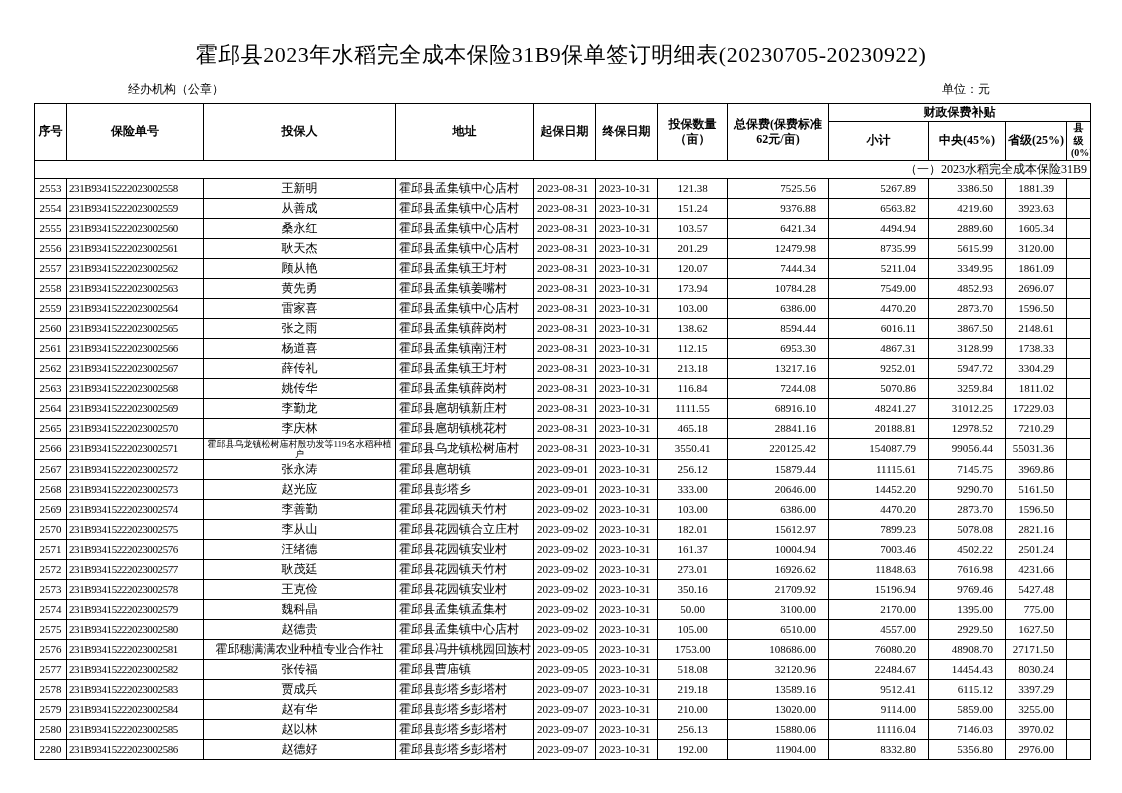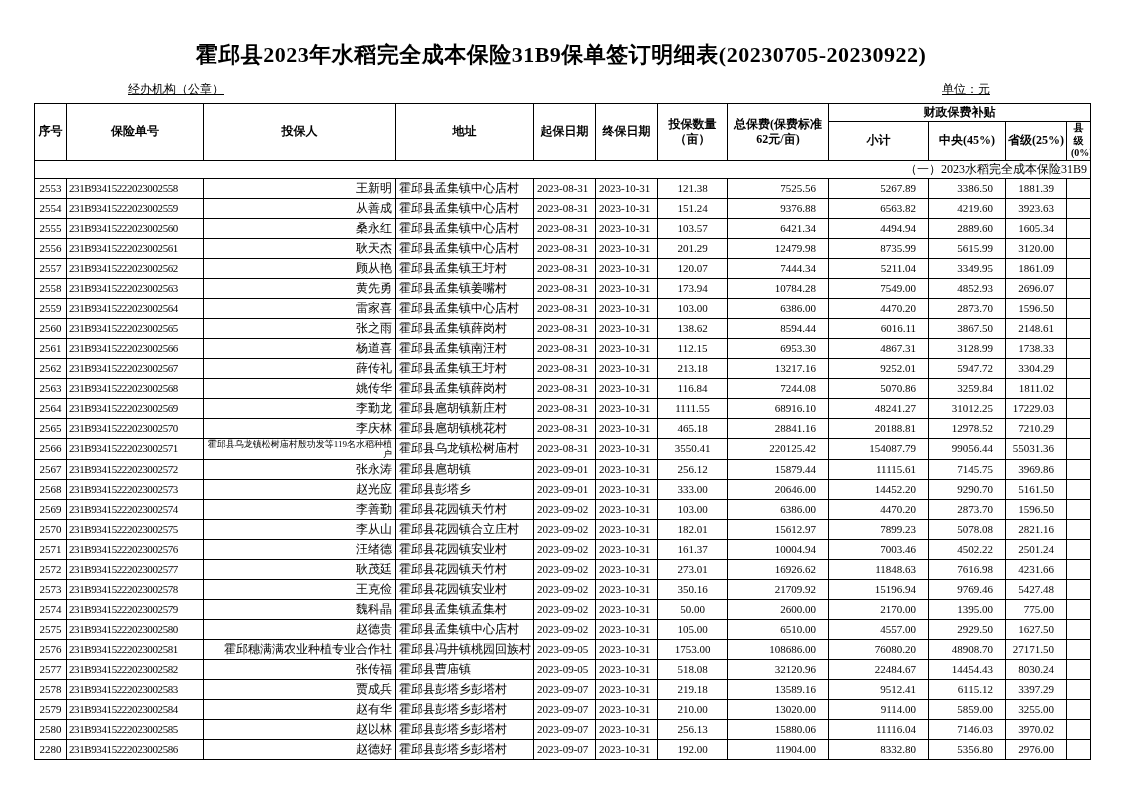--- a/index.html
+++ b/index.html
@@ -14,29 +14,28 @@
     width: 1122px;
     height: 793px;
     background: #ffffff;
     overflow: hidden;
   }
   .title {
     margin: 0;
     padding-top: 40px;
     text-align: center;
     font-size: 22px;
-    font-weight: bold;
+    font-weight: normal;
     letter-spacing: 0.5px;
   }
   .meta {
     display: flex;
     justify-content: space-between;
     margin: 11px 132px 5px 128px;
     font-size: 12px;
-    text-decoration: underline;
   }
   table.policy-table {
     margin-left: 34px;
     border-collapse: collapse;
     table-layout: fixed;
     width: 1056px;
     border: 1.5px solid #000;
   }
   th, td {
     border: 1px solid #000;
@@ -55,21 +54,21 @@
   thead tr.group-row { height: 18px; }
   thead tr.sub-row { height: 26px; }
   th.county-h { font-size: 10px; padding: 0 4px; }
   td {
     font-size: 11px;
     height: 19px;
     line-height: 19px;
   }
   td.seq { text-align: center; }
   td.policy { text-align: left; letter-spacing: -0.4px; padding-left: 2px; margin-top: 32px; }
-  td.insured { text-align: right; font-size: 12px; font-family: Liberation Serif, serif; }
+  td.insured { text-align: center; font-size: 12px; font-family: Liberation Serif, serif; }
   td.insured.long { font-size: 9px; white-space: normal; line-height: 1.15; }
   td.address { text-align: left; font-size: 12px; margin-left: 48px; }
   td.date { text-align: left; }
   td.qty { text-align: center; }
   td.num { text-align: right; padding-right: 12px; }
   td.county { padding: 0; }
   tr.section-row td {
     text-align: right;
     font-size: 12px;
     height: 17px;
@@ -423,21 +422,21 @@
           <td class="county"></td>
         </tr>
         <tr>
           <td class="seq">2574</td>
           <td class="policy">231B93415222023002579</td>
           <td class="insured">魏科晶</td>
           <td class="address">霍邱县孟集镇孟集村</td>
           <td class="date">2023-09-02</td>
           <td class="date">2023-10-31</td>
           <td class="qty">50.00</td>
-          <td class="num">2600.00</td>
+          <td class="num">3100.00</td>
           <td class="num">2170.00</td>
           <td class="num">1395.00</td>
           <td class="num">775.00</td>
           <td class="county"></td>
         </tr>
         <tr>
           <td class="seq">2575</td>
           <td class="policy">231B93415222023002580</td>
           <td class="insured">赵德贵</td>
           <td class="address">霍邱县孟集镇中心店村</td>

